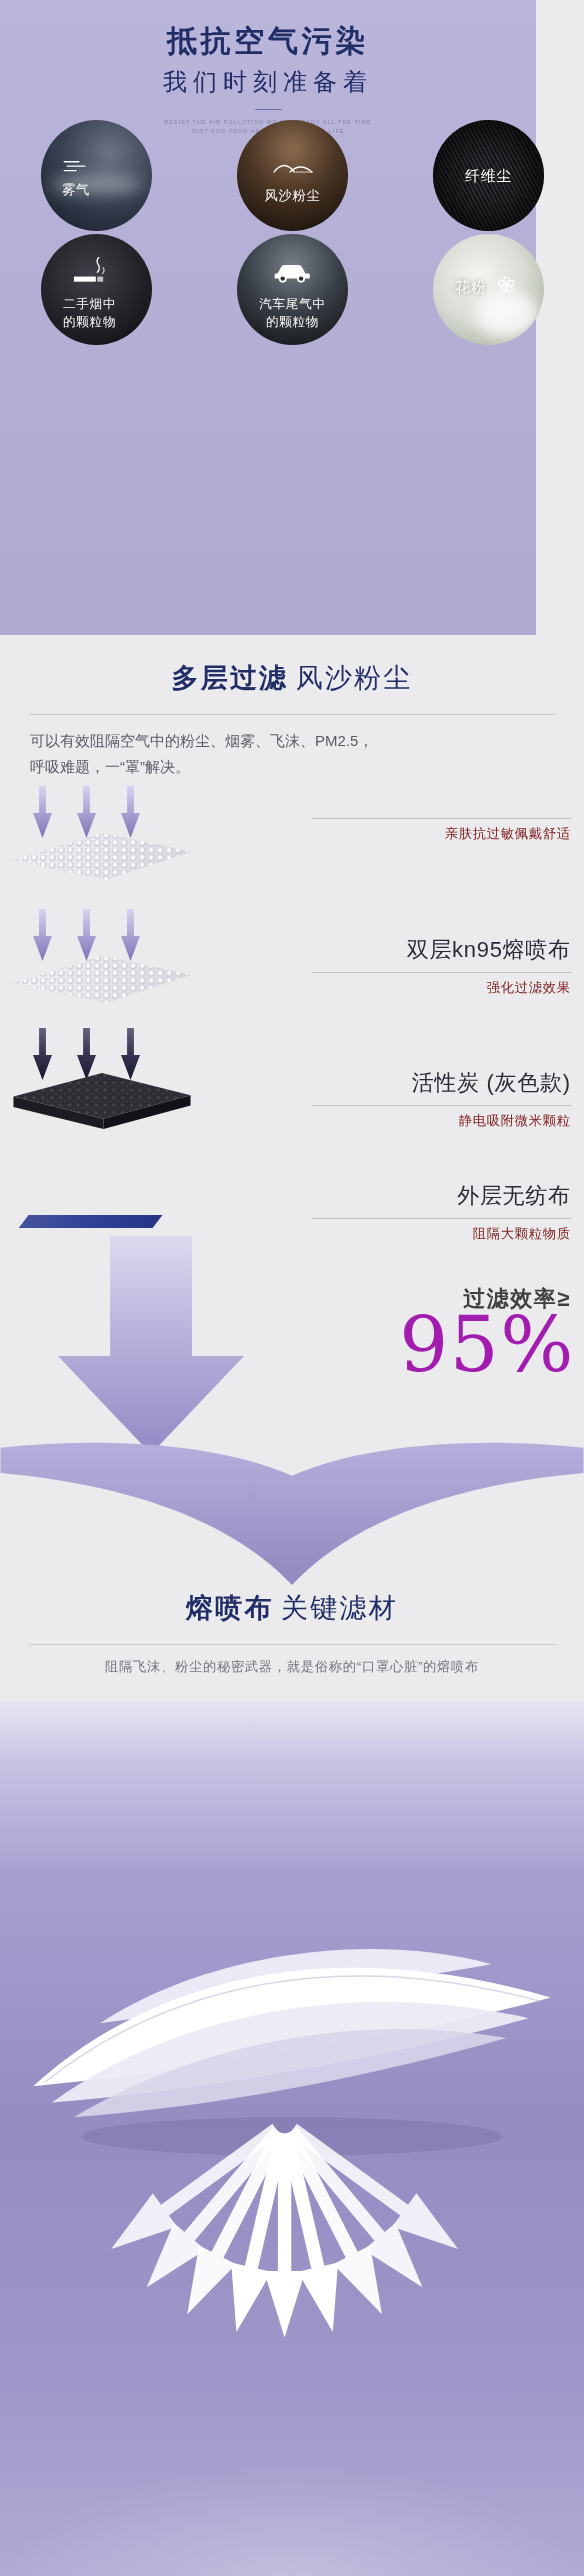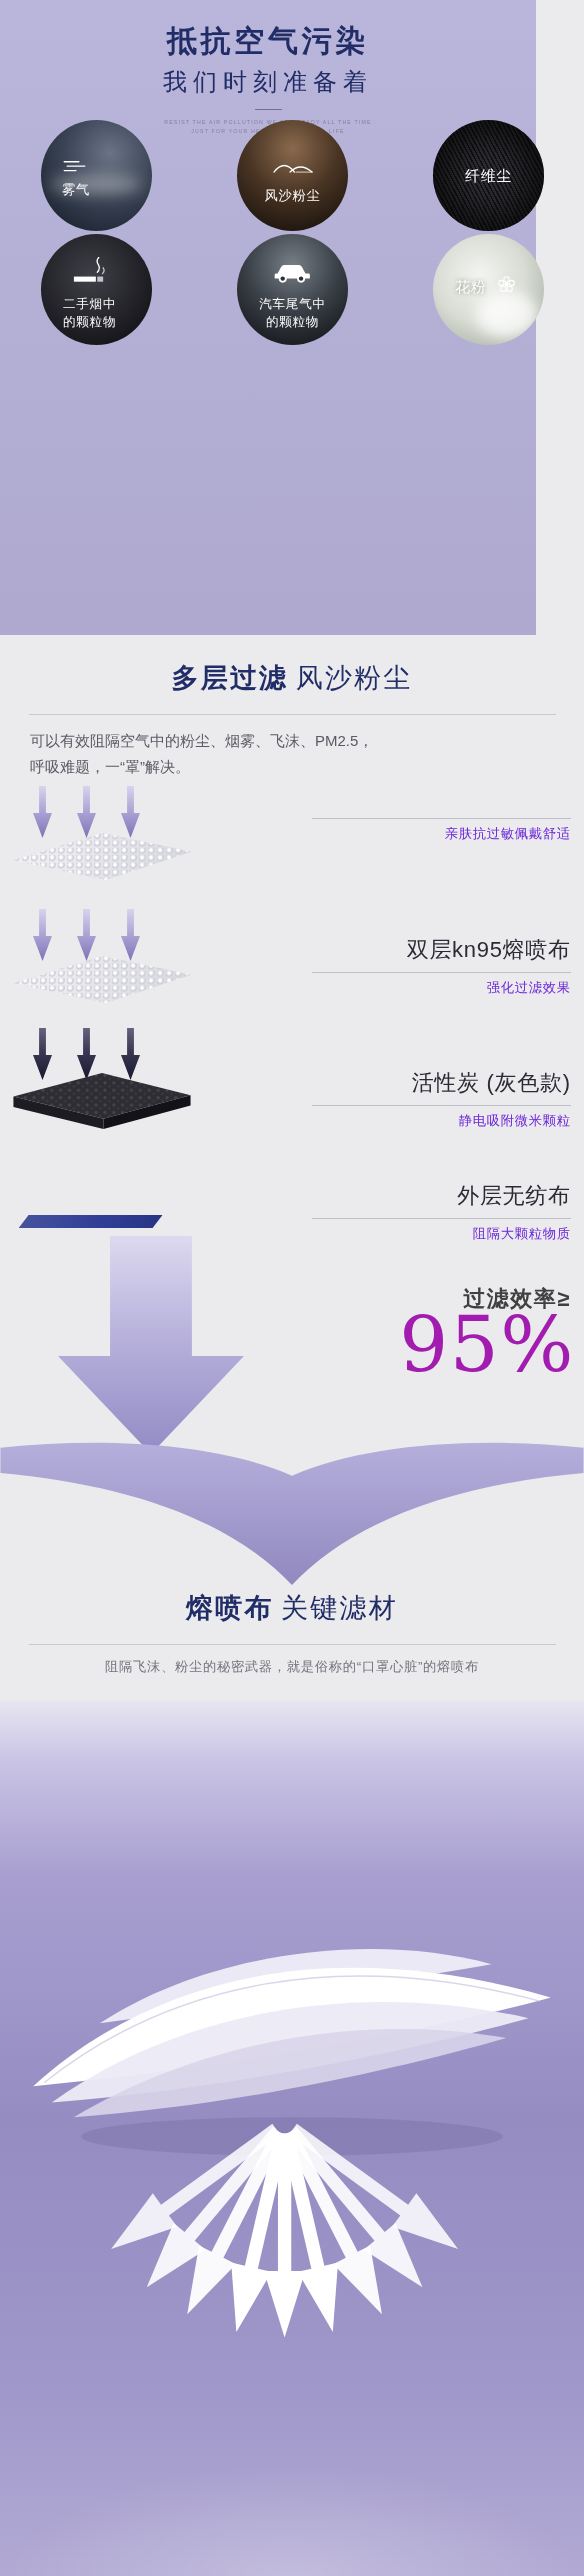--- a/index.html
+++ b/index.html
@@ -70,21 +70,21 @@
     filter:drop-shadow(0 6px 3.7px rgba(40,40,70,.18)); }
   .sheet1 { top:198px; } .sheet2 { top:321px; }
   .carbon-svg { position:absolute; left:13.3px; top:438px; }
   .bar-blue { position:absolute; left:18.5px; top:580px; width:144px; height:13.3px;
     clip-path:polygon(7% 0,100% 0,93% 100%,0 100%);
     background:linear-gradient(100deg,#46549e 0%,#303f96 55%,#273484 100%); }
 
   .layer-label { position:absolute; right:13.3px; text-align:right; }
   .layer-name { font-size:22px; color:#2b2b36; letter-spacing:0.7px; }
   .layer-line { width:259px; height:0.7px; background:#bfbfc8; margin:7.4px 0 6px auto; }
-  .layer-desc { font-size:13.3px; color:#6d28d9; letter-spacing:0.7px; }
+  .layer-desc { font-size:13.3px; color:#7f1d1d; letter-spacing:0.7px; }
   .lg1 { top:176px; } .lg2 { top:300px; } .lg3 { top:433px; } .lg4 { top:546px; }
 
   .big-arrow { position:absolute; left:58px; top:601px; width:186px; height:218px;
     clip-path:polygon(28% 0,72% 0,72% 55%,100% 55%,50% 100%,0 55%,28% 55%);
     background:linear-gradient(180deg,#dbd8ef 0%,#b5afdb 45%,#8e86c3 100%); opacity:.95; }
 
   .eff-label { position:absolute; right:13.3px; top:649px; font-size:22px; font-weight:bold; color:#404040; letter-spacing:1.5px; }
   .eff-value { position:absolute; right:9px; top:670px; font-family:"DejaVu Serif","Liberation Serif",serif;
                font-size:77px; line-height:1.05; color:#a21caf; letter-spacing:1.5px; }
 

